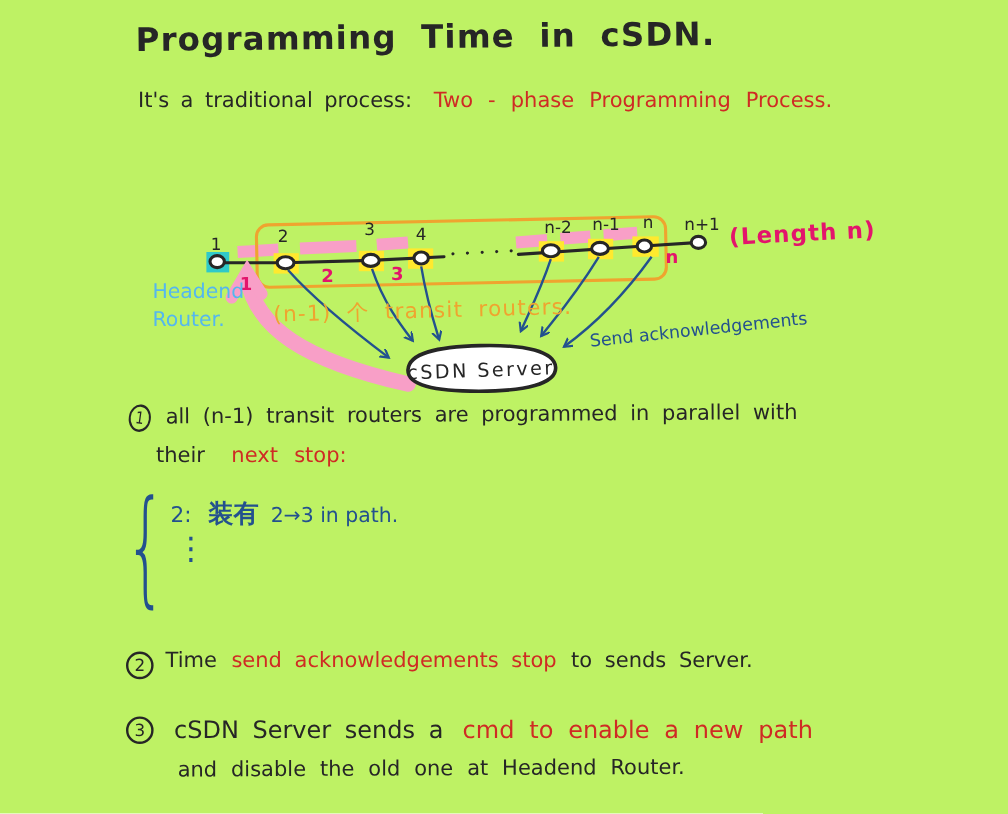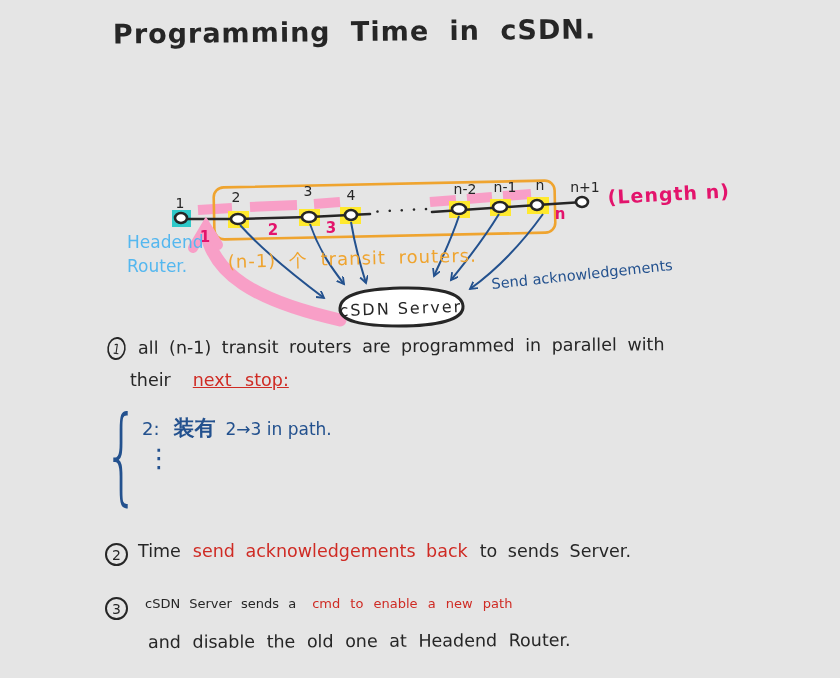--- a/index.html
+++ b/index.html
@@ -1,64 +1,67 @@
 <!DOCTYPE html>
 <html><head>
 <meta charset="utf-8">
 <style>
   * { margin:0; padding:0; box-sizing:border-box; }
   html,body { background:#ffffff; }
   .canvas {
-    position:relative; width:840px; height:678px; background:#e5e5e5;
+    position:relative; width:840px; height:678px; background:#bef264;
     font-family:"DejaVu Sans", sans-serif; overflow:hidden; color:#262626;
   }
   .abs { position:absolute; white-space:nowrap; }
   .ink   { color:#262626; }
   .red   { color:#cf2b24; }
 
   .title { left:113px; top:16px; font-size:27px; font-weight:bold; word-spacing:10px; letter-spacing:1px; transform:rotate(-0.6deg); }
   .introline { left:115px; top:74px; font-size:17.5px; word-spacing:4px; }
   .introline .hl { margin-left:18px; word-spacing:7px; }
   .forpath { left:117px; top:132px; font-size:17.5px; word-spacing:3px; }
 
   .p1-line1 { left:138px; top:336px; font-size:17.5px; word-spacing:5px; transform:rotate(-0.4deg); }
   .p1-line2 { left:130px; top:370px; font-size:17.5px; }
-  .p1-line2 .rd { margin-left:22px; word-spacing:8px;text-decoration:underline; }
+  .p1-line2 .rd { margin-left:22px; word-spacing:8px; }
 
   .bullet {
     position:absolute; width:23px; height:23px; border:2px solid #262626; border-radius:50%;
     display:flex; align-items:center; justify-content:center; font-size:14px; color:#262626;
   }
   .b1 { left:105px; top:337px; transform:rotate(8deg) scaleX(.8); }
   .b2 { left:105px; top:543px; }
   .b3 { left:105px; top:597px; }
 
   .brace { left:104px; top:398px; font-size:100px; color:#23518e; transform:scale(.55,1.05); transform-origin:left top; line-height:1.1; font-weight:300; }
   .case-row { font-size:17px; color:#23518e; }
   .case-row .cjk { font-size:21px; font-weight:bold; margin:0 10px 0 14px; }
   .case-row .pfx { font-size:18px; }
   .row1 { left:142px; top:414px;text-align:center; }
   .vdots { left:146px; top:447px; font-size:26px; color:#23518e; line-height:.9; }
   .row2 { left:142px; top:482px; }
 
   .p2-line { left:138px; top:541px; font-size:17.5px; word-spacing:5px; }
   .p2-line .rd { margin:0 12px; word-spacing:5px; }
-  .p3-line1 { left:145px; top:596px; font-size:13px; word-spacing:5px; }
+  .p3-line1 { left:145px; top:596px; font-size:20px; word-spacing:5px; }
   .p3-line1 .rd { margin-left:16px; word-spacing:6px; }
   .p3-line2 { left:148px; top:631px; font-size:17.5px; word-spacing:6px; transform:rotate(-0.3deg); }
 
   svg text { font-family:"DejaVu Sans", sans-serif; }
 </style>
 </head>
 <body>
 
 <div class="canvas">
 
   <div class="abs title ink">Programming Time in cSDN.</div>
 
+  <div class="abs introline">
+    <span class="ink">It's a traditional process:</span><span class="red hl">Two - phase Programming Process.</span>
+  </div>
 
 
   <svg style="position:absolute;left:0;top:168px" width="840" height="170" viewBox="0 0 840 170">
     <defs>
       <marker id="barr" markerWidth="12" markerHeight="12" refX="7" refY="4" orient="auto" markerUnits="userSpaceOnUse">
         <path d="M0,0 L7,4 L0,8" fill="none" stroke="#23518e" stroke-width="1.8"></path>
       </marker>
     </defs>
 
     <g stroke="#f89fc7" stroke-width="10" stroke-linecap="butt">
@@ -160,21 +163,21 @@
   <div class="abs brace">{</div>
   <div class="abs case-row row1">
     <span class="pfx">2:</span><span class="cjk">装有</span><span>2→3 in path.</span>
   </div>
   <div class="abs vdots">⋮</div>
 
   <div class="bullet b2">
       <span>2</span>
     </div>
   <div class="abs p2-line">
-    <span class="ink">Time</span><span class="red rd">send acknowledgements back</span><span class="ink">to  sends Server.</span>
+    <span class="ink">Time</span><span class="red rd">send acknowledgements stop</span><span class="ink">to  sends Server.</span>
   </div>
 
   <div class="bullet b3">
       <span>3</span>
     </div>
   <div class="abs p3-line1">
     <span class="ink">cSDN Server sends a</span><span class="red rd">cmd to enable a new path</span>
   </div>
   <div class="abs p3-line2 ink">and disable the old one at Headend Router.</div>
 

